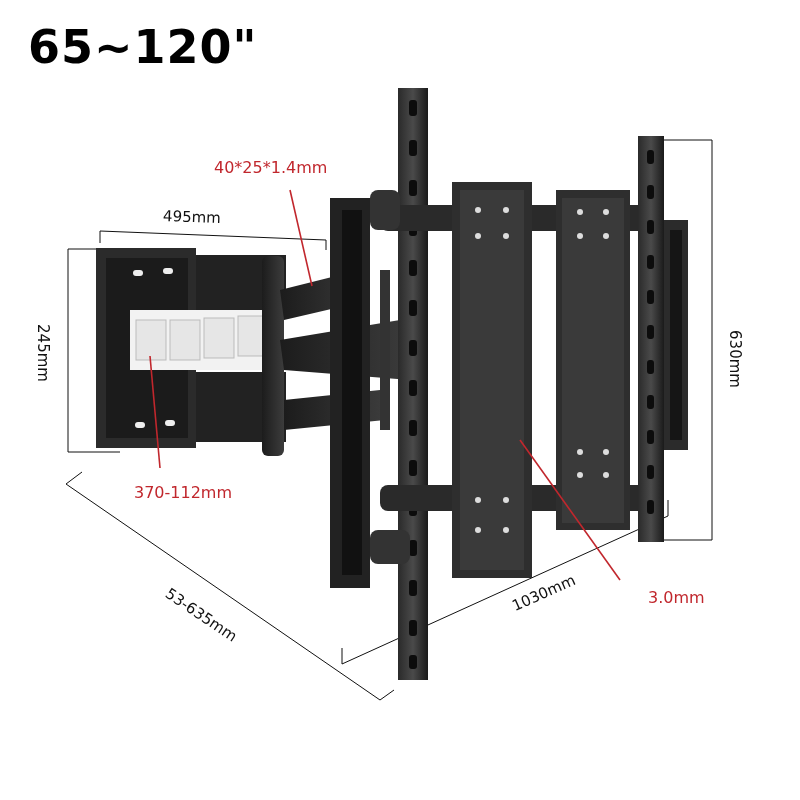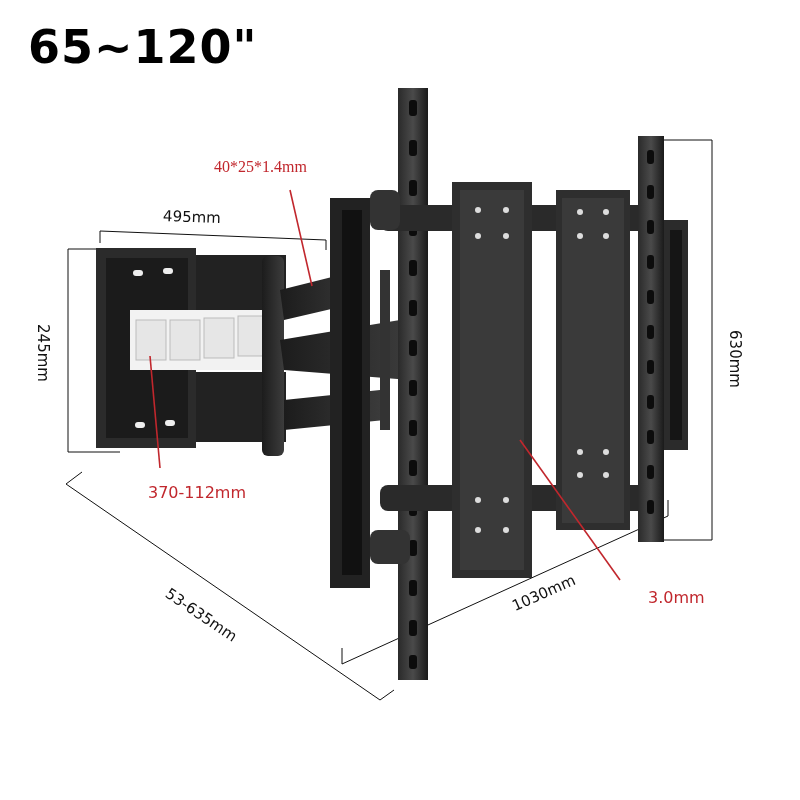--- a/index.html
+++ b/index.html
@@ -139,21 +139,21 @@
 
     <g stroke="#c1272d" stroke-width="1.6">
       <line x1="290" y1="190" x2="312" y2="286"></line>
       <line x1="150" y1="356" x2="160" y2="468"></line>
       <line x1="520" y1="440" x2="620" y2="580"></line>
     </g>
   </svg>
 
   <div class="title">65~120"</div>
 
-  <div class="lbl red" style="left:214px;top:158px;font-family:Liberation Serif, serif;">40*25*1.4mm</div>
+  <div class="lbl red" style="left:214px;top:158px;">40*25*1.4mm</div>
   <div class="lbl" style="left:163px;top:208px;transform:rotate(2deg);">495mm</div>
   <div class="lbl" style="left:14px;top:344px;transform:rotate(90deg);">245mm</div>
-  <div class="lbl red" style="left:148px;top:483px;">370-112mm</div>
+  <div class="lbl red" style="left:134px;top:483px;">370-112mm</div>
   <div class="lbl" style="left:160px;top:606px;transform:rotate(34deg);">53-635mm</div>
   <div class="lbl" style="left:510px;top:584px;transform:rotate(-24deg);">1030mm</div>
   <div class="lbl red" style="left:648px;top:588px;">3.0mm</div>
   <div class="lbl" style="left:706px;top:350px;transform:rotate(90deg);">630mm</div>
 </div>
 
 </body></html>

